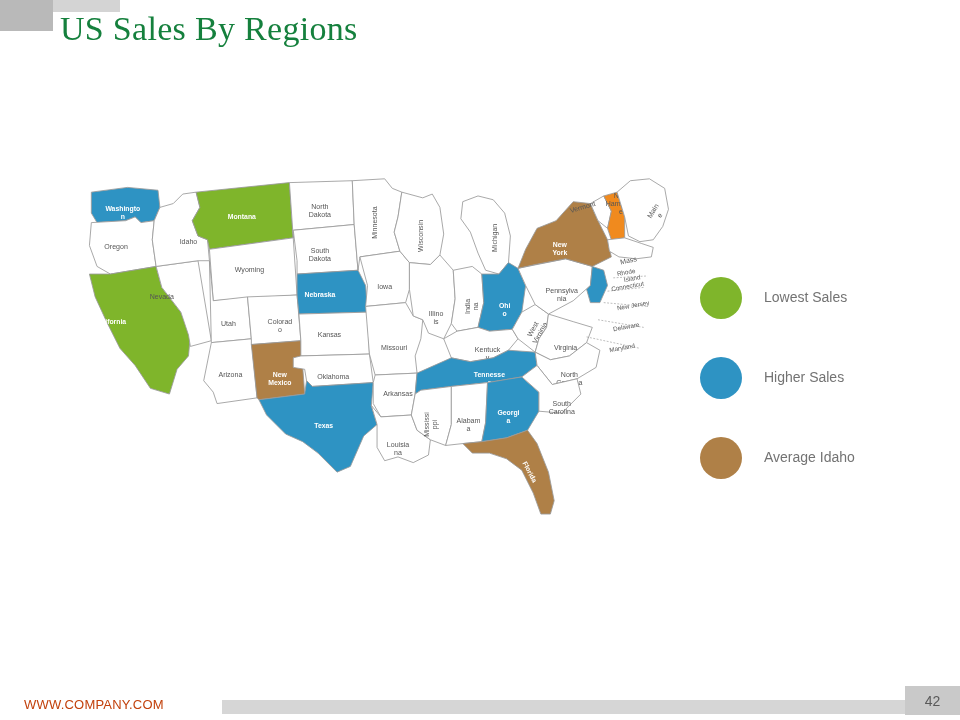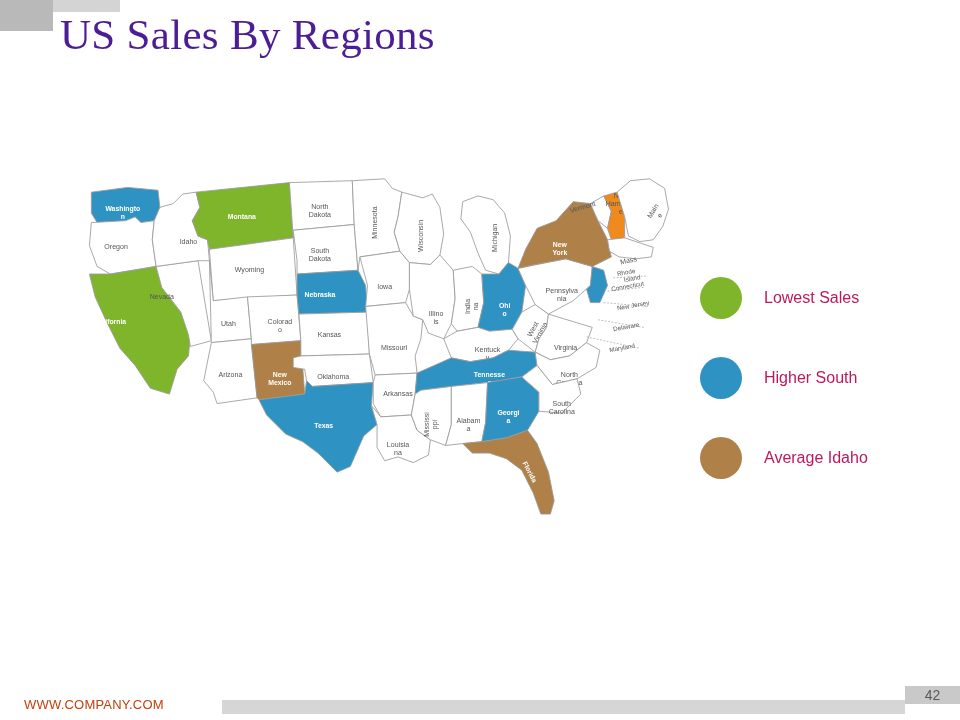--- a/index.html
+++ b/index.html
@@ -26,22 +26,22 @@
     position: absolute;
     left: 53px; top: 0;
     width: 67px; height: 12px;
     background: #d4d4d4;
   }
 
   #page-title {
     position: absolute;
     left: 60px; top: 10px;
     font-family: "Liberation Serif", serif;
-    font-size: 43px;
-    color: #4c1d95;
+    font-size: 34px;
+    color: #15803d;
     letter-spacing: 0.3px;
     white-space: nowrap;
   }
 
   
   #map-area {
     position: absolute;
     left: 78px; top: 175px;
     width: 600px; height: 360px;
   }
@@ -91,22 +91,22 @@
     height: 80px;
   }
   .legend-dot {
     width: 42px; height: 42px;
     border-radius: 50%;
     flex: 0 0 42px;
   }
   .legend-text {
     margin-left: 22px;
     font-family: "Liberation Sans", sans-serif;
-    font-size: 16px;
-    color: #be185d;
+    font-size: 14px;
+    color: #737373;
     line-height: 1.25;
     max-width: 150px;
   }
 
   
   #footer-url {
     position: absolute;
     left: 24px; top: 697px;
     font-family: "Liberation Sans", sans-serif;
     font-size: 13px;
@@ -115,21 +115,21 @@
   }
   #footer-bar {
     position: absolute;
     left: 222px; top: 700px;
     width: 683px; height: 14px;
     background: #d6d6d6;
   }
   #page-number-box {
     position: absolute;
     left: 905px; top: 686px;
-    width: 55px; height: 18px;
+    width: 55px; height: 29px;
     background: #c9c9c9;
     display: flex;
     align-items: center;
     justify-content: center;
   }
   #page-number {
     font-family: "Liberation Sans", sans-serif;
     font-size: 14px;
     color: #5a5a5a;
   }
@@ -345,21 +345,21 @@
   </svg>
 </div>
 
 <div id="legend">
   <div class="legend-row">
     <div class="legend-dot" style="background:#7FB52B"></div>
     <div class="legend-text">Lowest Sales</div>
   </div>
   <div class="legend-row">
     <div class="legend-dot" style="background:#2E93C3"></div>
-    <div class="legend-text">Higher South</div>
+    <div class="legend-text">Higher Sales</div>
   </div>
   <div class="legend-row">
     <div class="legend-dot" style="background:#AF8047"></div>
     <div class="legend-text">Average Idaho</div>
   </div>
 </div>
 
 <div id="footer-url">WWW.COMPANY.COM</div>
 <div id="footer-bar"></div>
 <div id="page-number-box">

